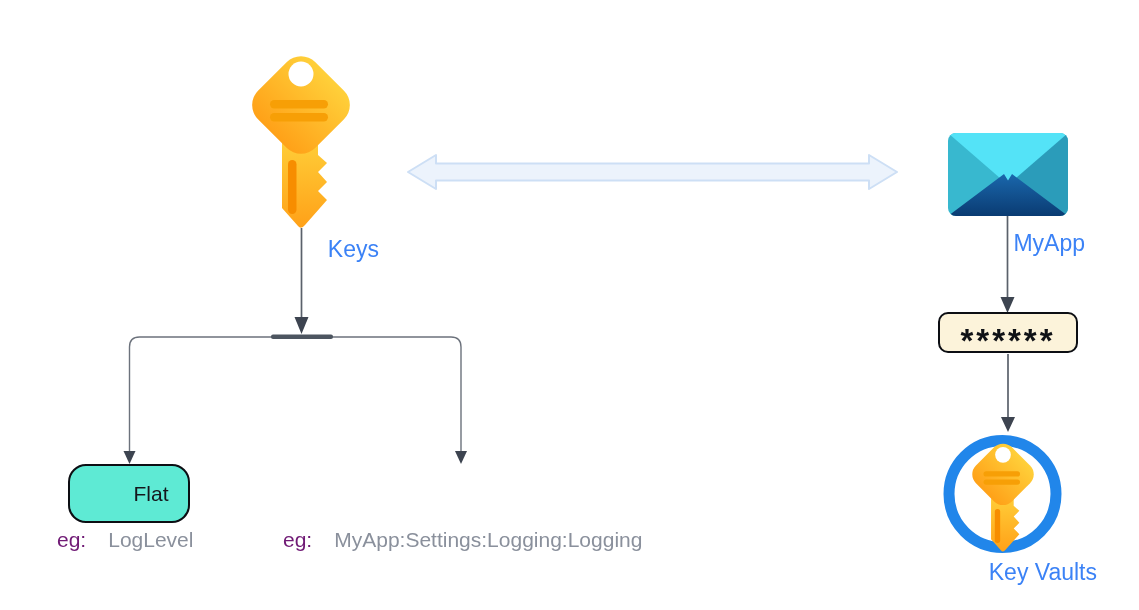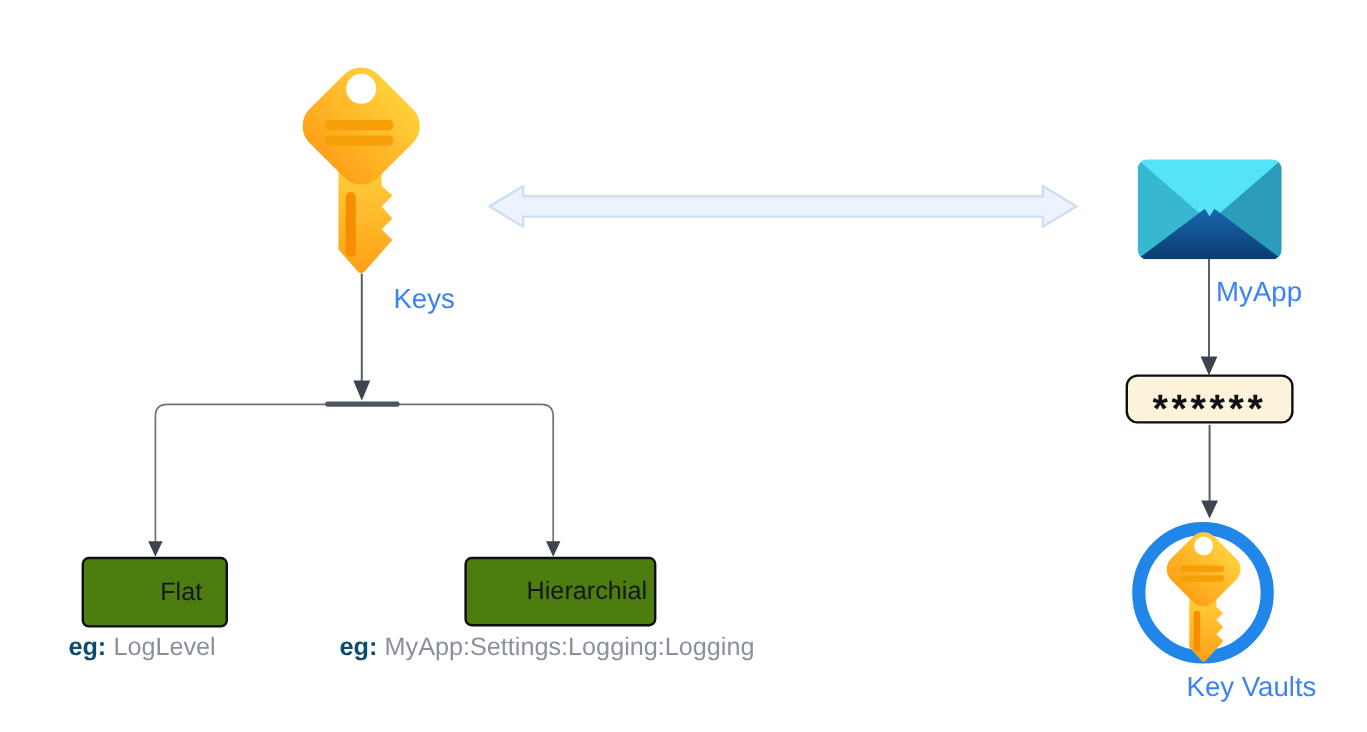--- a/index.html
+++ b/index.html
@@ -8,29 +8,29 @@
     font-family:"Liberation Sans",sans-serif;overflow:hidden;
   }
   svg{display:block;}
   .connector-layer{position:absolute;left:0;top:0;z-index:1;}
   .icon{position:absolute;z-index:2;}
   .node-label{
     position:absolute;z-index:3;font-size:23px;color:#3b82f6;
     text-align:right;white-space:nowrap;line-height:1.1;
   }
   .type-box{
-    position:absolute;z-index:3;background:#4d7c0f;border:2.5px solid #0c0e13;
-    border-radius:6px;display:flex;align-items:center;justify-content:center;
+    position:absolute;z-index:3;background:#5eead4;border:2.5px solid #0c0e13;
+    border-radius:18px;display:flex;align-items:center;justify-content:center;
     font-size:21px;color:#15171c;box-sizing:border-box;padding-left:44px;
   }
   .eg{
     position:absolute;z-index:3;font-size:21px;white-space:nowrap;line-height:1.1;
   }
-  .eg .eg-prefix{color:#0c4a6e;font-weight:700;}
-  .eg .eg-value{color:#8a909c;margin-left:6px;}
+  .eg .eg-prefix{color:#701a75;font-weight:400;}
+  .eg .eg-value{color:#8a909c;margin-left:22px;}
   .masked-box{
     position:absolute;z-index:3;left:938px;top:312px;width:140px;height:41px;
     background:#fcf3da;border:2.5px solid #0c0e13;border-radius:10px;
     display:flex;align-items:center;justify-content:center;box-sizing:border-box;
   }
   .masked-box span{
     font-weight:700;font-size:33px;letter-spacing:3px;color:#101216;
     transform:translateY(8px);line-height:1;
   }
 </style>
@@ -117,20 +117,17 @@
 
   <div class="node-label" style="left:917px;top:560px;width:180px">Key Vaults</div>
 
   <div class="type-box" style="left:68px;top:464px;width:122px;height:59px">
     <span>Flat</span>
   </div>
   <div class="eg" style="left:57px;top:528px">
     <span class="eg-prefix">eg:</span><span class="eg-value">LogLevel</span>
   </div>
 
-  <div class="type-box" style="left:387px;top:464px;width:160px;height:58px">
-    <span>Hierarchial</span>
-  </div>
   <div class="eg" style="left:283px;top:528px">
     <span class="eg-prefix">eg:</span><span class="eg-value">MyApp:Settings:Logging:Logging</span>
   </div>
 
 </div>
 
 </body></html>

